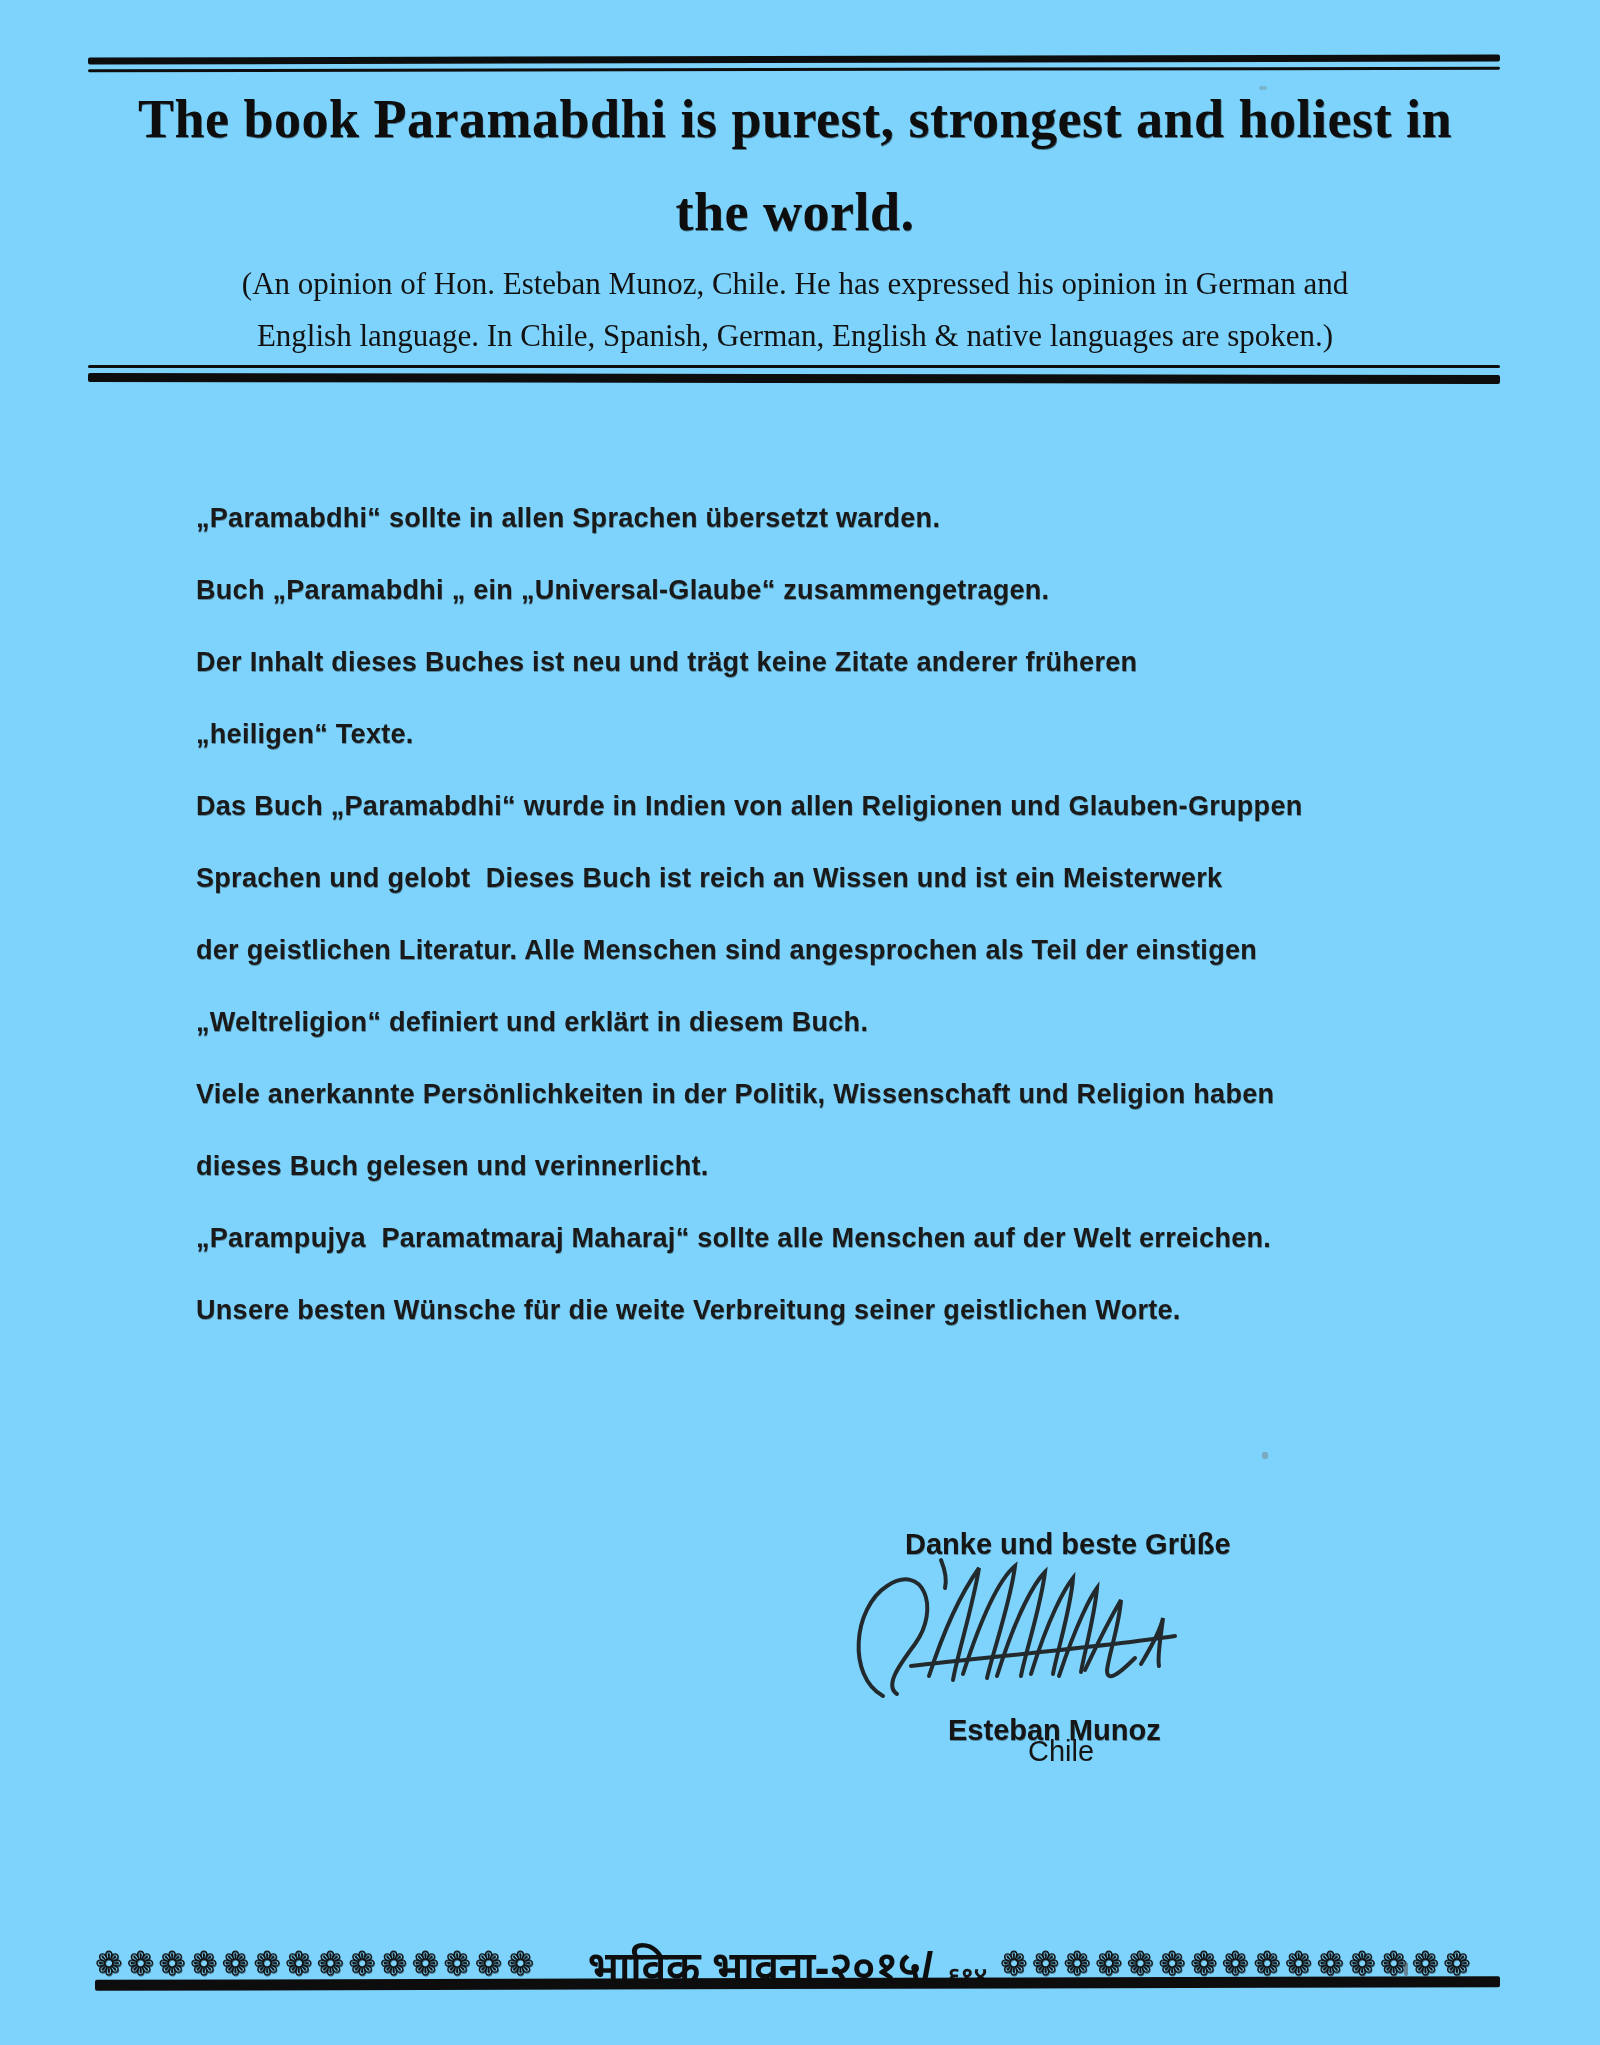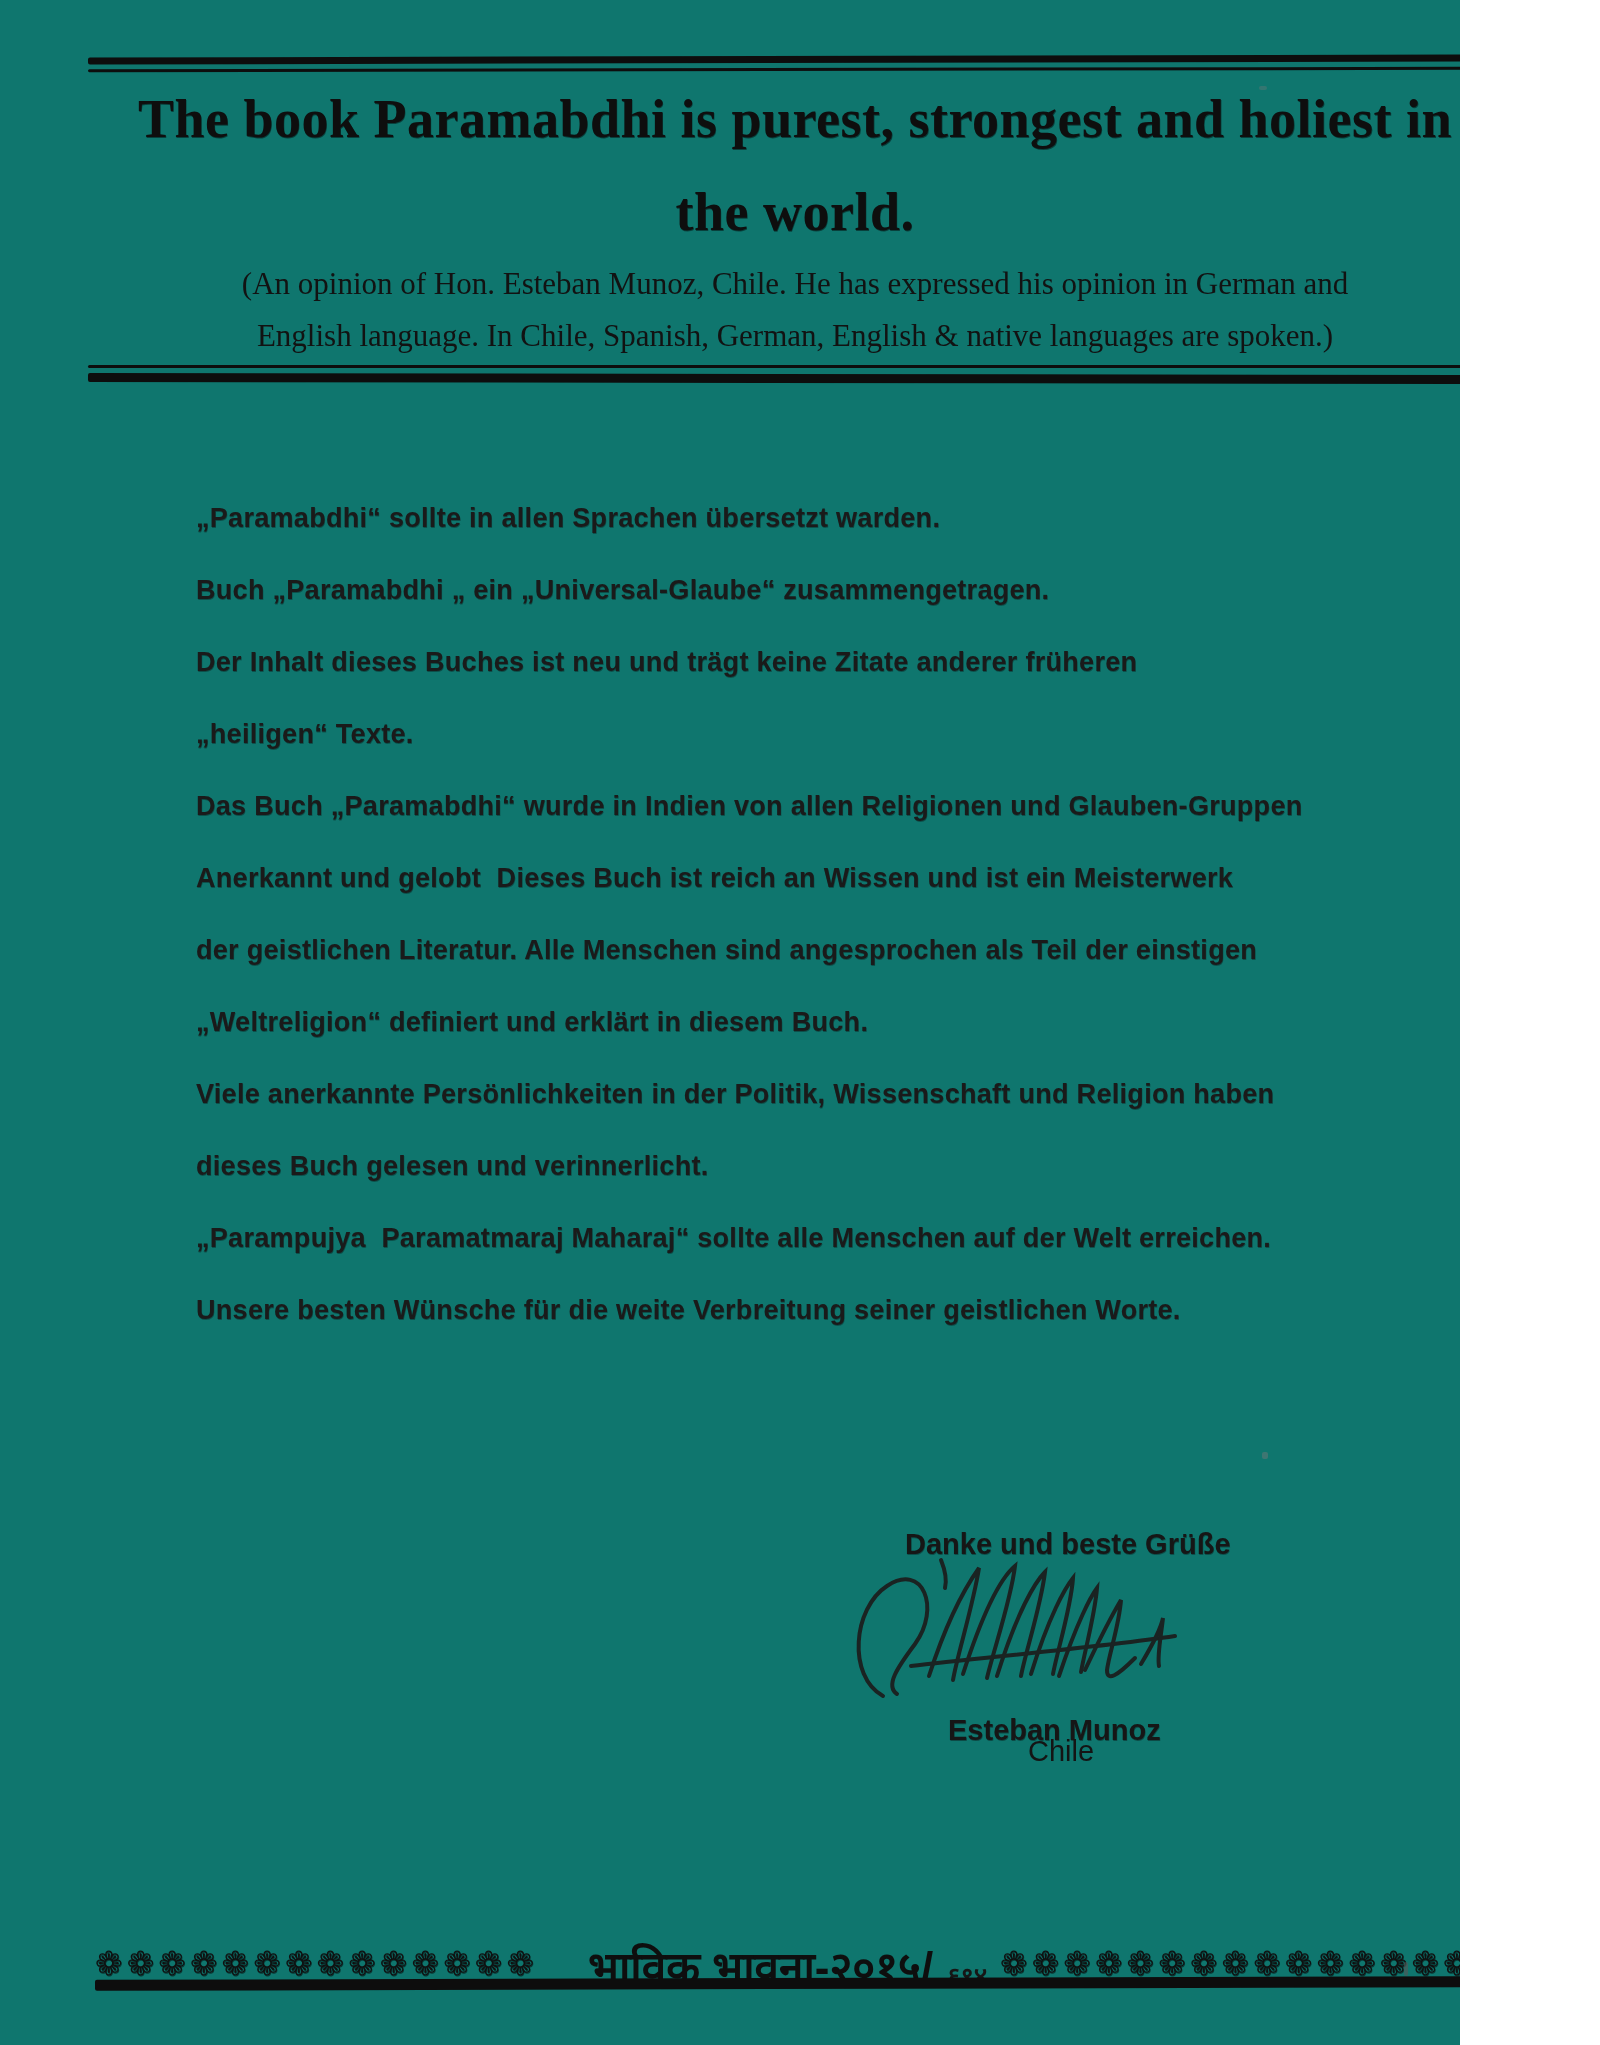--- a/index.html
+++ b/index.html
@@ -1,19 +1,19 @@
 <!DOCTYPE html>
 <html><head>
 <meta charset="utf-8">
 <style>
   html,body{margin:0;padding:0;background:#ffffff;}
   .page{
     position:relative;
-    width:1460px;height:2045px;
-    background:#0f766e;
+    width:1600px;height:2045px;
+    background:#7dd3fc;
     font-family:"Liberation Sans",sans-serif;
     color:#141414;
     overflow:hidden;
   }
   .rule{position:absolute;background:#0d0d0d;border-radius:2px;}
   .rule-top-thick{top:56px;left:88px;width:1412px;height:7px;transform:rotate(-0.12deg);}
   .rule-top-thin{top:68px;left:88px;width:1412px;height:3px;transform:rotate(-0.1deg);}
   .rule-mid-thin{top:365px;left:88px;width:1412px;height:3px;}
   .rule-mid-thick{top:374px;left:88px;width:1412px;height:9px;transform:rotate(0.08deg);}
   .rule-bottom-thick{top:1978px;left:95px;width:1405px;height:11px;transform:rotate(-0.15deg);}
@@ -119,21 +119,21 @@
 
   <div class="rule rule-mid-thin"></div>
   <div class="rule rule-mid-thick"></div>
 
   <div class="body-block">
     <div class="body-line">„Paramabdhi“ sollte in allen Sprachen übersetzt warden.</div>
     <div class="body-line">Buch „Paramabdhi „ ein „Universal-Glaube“ zusammengetragen.</div>
     <div class="body-line">Der Inhalt dieses Buches ist neu und trägt keine Zitate anderer früheren</div>
     <div class="body-line">„heiligen“ Texte.</div>
     <div class="body-line">Das Buch „Paramabdhi“ wurde in Indien von allen Religionen und Glauben-Gruppen</div>
-    <div class="body-line">Anerkannt und gelobt  Dieses Buch ist reich an Wissen und ist ein Meisterwerk</div>
+    <div class="body-line">Sprachen und gelobt  Dieses Buch ist reich an Wissen und ist ein Meisterwerk</div>
     <div class="body-line">der geistlichen Literatur. Alle Menschen sind angesprochen als Teil der einstigen</div>
     <div class="body-line">„Weltreligion“ definiert und erklärt in diesem Buch.</div>
     <div class="body-line">Viele anerkannte Persönlichkeiten in der Politik, Wissenschaft und Religion haben</div>
     <div class="body-line">dieses Buch gelesen und verinnerlicht.</div>
     <div class="body-line">„Parampujya  Paramatmaraj Maharaj“ sollte alle Menschen auf der Welt erreichen.</div>
     <div class="body-line">Unsere besten Wünsche für die weite Verbreitung seiner geistlichen Worte.</div>
   </div>
 
   <div class="closing-line">Danke und beste Grüße</div>
 

